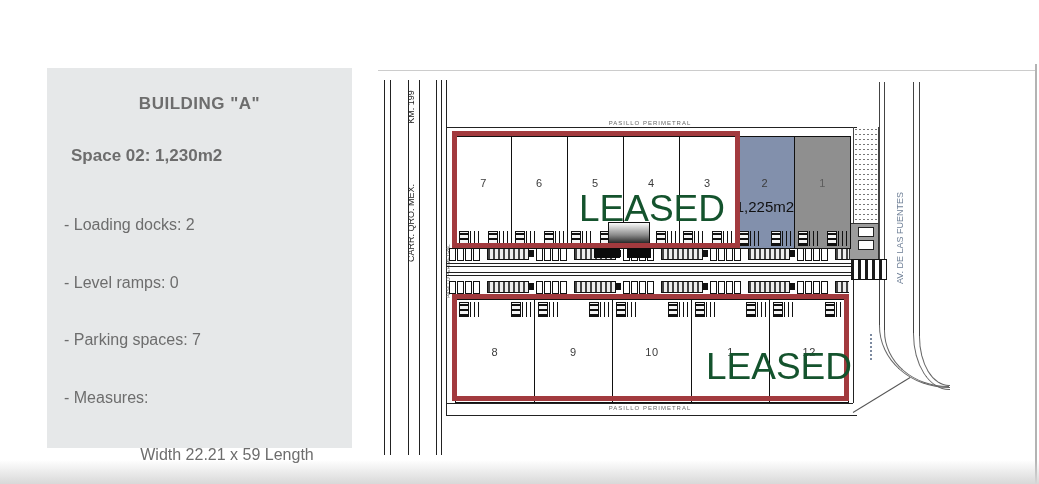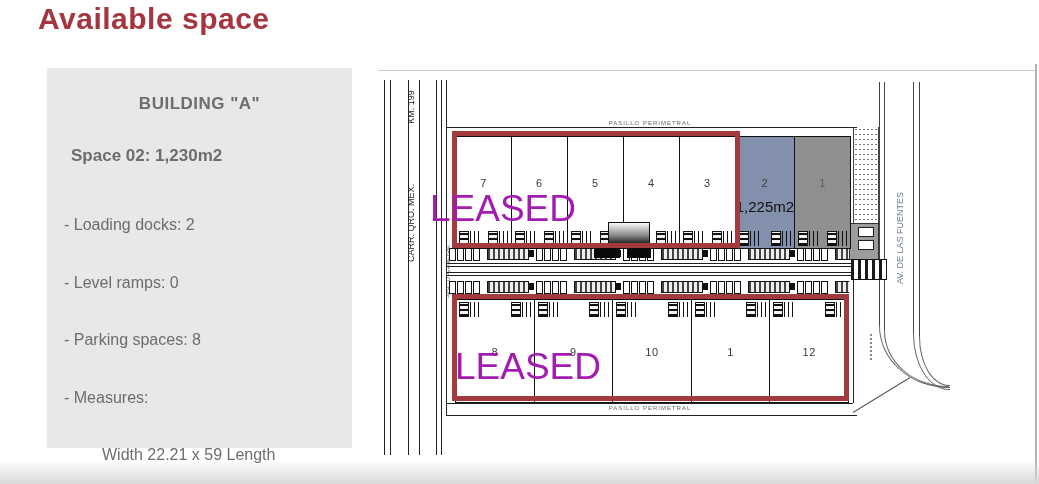--- a/index.html
+++ b/index.html
@@ -10,21 +10,21 @@
   #page-title{position:absolute;left:38px;top:2px;font-size:30px;font-weight:600;
     color:#a5363f;letter-spacing:.5px;}
 
   
   #info-panel{position:absolute;left:47px;top:68px;width:305px;height:380px;
     background:#e6e8e9;color:#6d6d6d;}
   #panel-heading{margin-top:26px;text-align:center;font-size:17px;font-weight:700;letter-spacing:.5px;}
   #panel-space{margin:32px 0 0 24px;font-size:17px;font-weight:700;}
   #panel-details{margin:46px 0 0 17px;font-size:16px;font-weight:500;line-height:25.5px;}
   .detail-line{white-space:nowrap;margin-top:32px;}
-  .detail-line.indent{padding-left:38px;}
+  .detail-line.indent{padding-left:38px;text-align:center;}
 
   
   .hline,.vline,.abs{position:absolute;}
   .hline{height:1px;background:#222;}
   .vline{width:1px;background:#222;}
   .vlabel{position:absolute;white-space:nowrap;text-align:center;
     transform:rotate(-90deg);transform-origin:center;color:#222;}
   .tinylabel{position:absolute;font-size:6px;letter-spacing:1px;color:#666;text-align:center;}
 
   
@@ -82,43 +82,42 @@
     background-image:radial-gradient(circle,#777 .8px,transparent 1.1px);background-size:4px 5px;}
   #caseta{left:849px;top:223px;width:28px;height:35px;background:#9c9c9c;border:1px solid #333;z-index:2;}
   .caseta-win{width:14px;height:8px;background:#fff;border:1px solid #222;margin:3px 0 0 8px;}
   #side-mark{left:870px;top:334px;width:2px;height:26px;
     background:repeating-linear-gradient(0deg,#7c8aa0 0 2px,transparent 2px 4px);}
 
   
   .leased-box{position:absolute;border:5px solid #a23a3e;box-sizing:border-box;z-index:5;}
   #leased-box-top{left:452px;top:131px;width:288px;height:117px;}
   #leased-box-bottom{left:452px;top:294px;width:397px;height:107px;}
-  .leased-text{position:absolute;color:#a21caf;font-size:37px;font-weight:400;z-index:6;text-align:left;}
+  .leased-text{position:absolute;color:#14532d;font-size:37px;font-weight:400;z-index:6;text-align:right;}
   #leased-top{left:430px;top:188px;width:295px;}
   #leased-bottom{left:455px;top:346px;width:397px;}
 
   
   #slide-right-edge{left:1035px;top:64px;width:2px;height:420px;background:#b3b3b3;}
   #bottom-shadow{left:0;top:460px;width:1039px;height:24px;
     background:linear-gradient(180deg,rgba(160,160,160,0),#d8d8d8);}
 </style>
 </head>
 <body>
 
 <div id="stage">
 
-  <div id="page-title">Available space</div>
 
   <div id="info-panel">
     <div id="panel-heading">BUILDING "A"</div>
     <div id="panel-space">Space 02: 1,230m2</div>
     <div id="panel-details">
         <div class="detail-line">- Loading docks: 2</div>
         <div class="detail-line">- Level ramps: 0</div>
-        <div class="detail-line">- Parking spaces: 8</div>
+        <div class="detail-line">- Parking spaces: 7</div>
         <div class="detail-line">- Measures:</div>
         <div class="detail-line indent">Width 22.21 x 59 Length</div>
       </div>
   </div>
 
   <div>
 
     <div class="hline" style="left:378px;top:70px;width:657px;background:#ccc;"></div>
 
     <div class="vline" style="left:384px;top:80px;height:375px;"></div>

